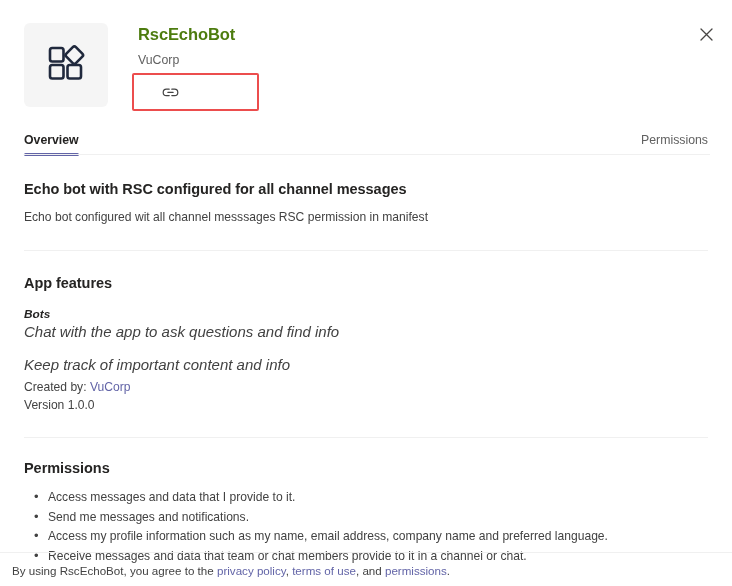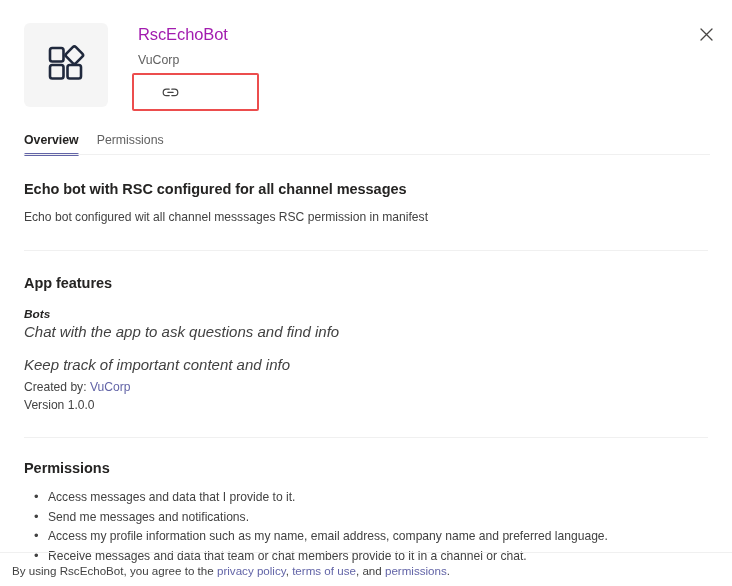--- a/index.html
+++ b/index.html
@@ -59,22 +59,22 @@
 
   .header-info {
     margin-left: 30px;
     padding-top: 2px;
     flex: 1 1 auto;
     min-width: 0;
   }
 
   .app-title {
     font-size: 16.5px;
-    font-weight: normal;
-    color: #a21caf;
+    font-weight: bold;
+    color: #4d7c0f;
     letter-spacing: -0.1px;
     line-height: 20px;
   }
 
   .app-publisher {
     font-size: 12.3px;
     color: #616161;
     margin-top: 8px;
     line-height: 16px;
   }
@@ -127,20 +127,21 @@
   }
 
   
   .tabs {
     margin-top: 22px;
     padding: 0 24px;
     display: flex;
     align-items: flex-end;
     gap: 18px;
     position: relative;
+    justify-content: space-between;
   }
 
   .tab {
     font-size: 12.3px;
     background: none;
     border: none;
     font-family: "Liberation Sans", sans-serif;
     cursor: pointer;
     padding: 0 0 8px 0;
     color: #616161;

